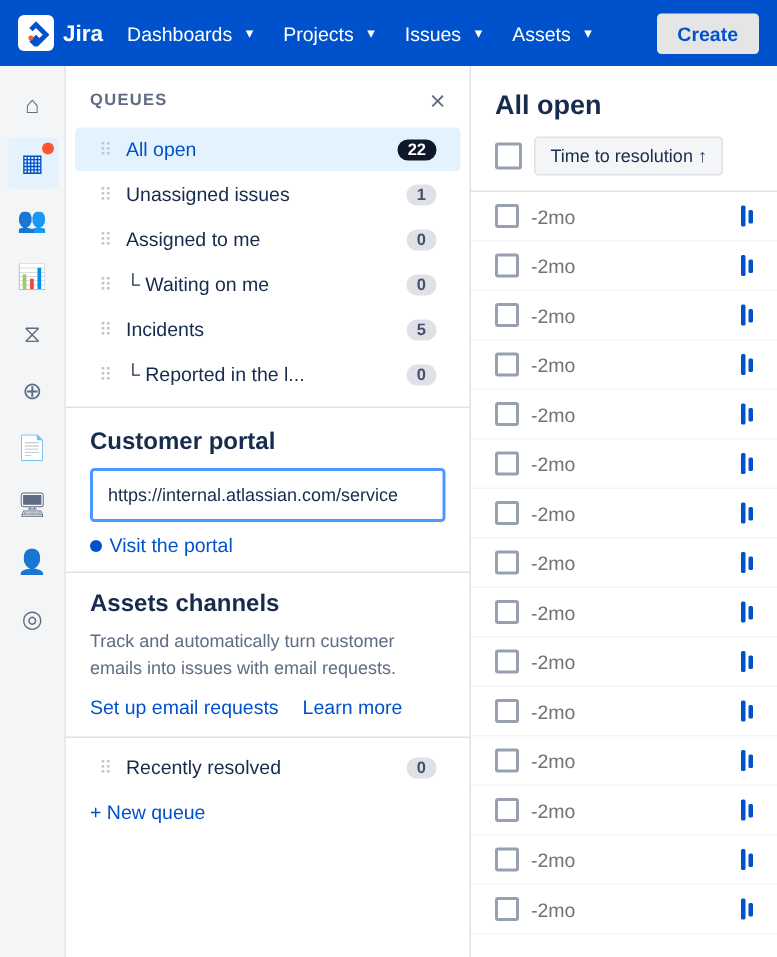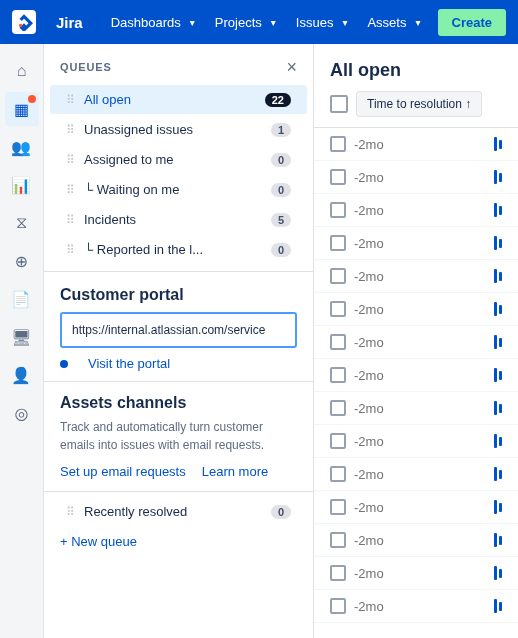--- a/index.html
+++ b/index.html
@@ -20,25 +20,25 @@
       display: flex;
       align-items: center;
       padding: 0 12px;
       height: 44px;
       flex-shrink: 0;
       gap: 4px;
     }
     .nav-logo {
       display: flex;
       align-items: center;
-      gap: 20px;
+      gap: 6px;
       color: #fff;
       font-weight: 700;
       font-size: 15px;
-      margin-right: 16px;
+      margin-right: 4px;
     }
     .nav-logo-icon {
       width: 24px;
       height: 24px;
       background: #fff;
       border-radius: 4px;
       display: flex;
       align-items: center;
       justify-content: center;
     }
@@ -49,21 +49,21 @@
       padding: 6px 8px;
       border-radius: 3px;
       cursor: pointer;
       display: flex;
       align-items: center;
       gap: 9px;
       white-space: nowrap;
     }
     .nav-chevron { font-size: 10px; }
     .nav-create {
-      background: #86efac;
+      background: #e5e5e5;
       color: #0052cc;
       font-weight: 600;
       font-size: 13px;
       padding: 6px 14px;
       border-radius: 3px;
       cursor: pointer;
       margin-left: auto;
     }
 
     
@@ -209,21 +209,21 @@
       white-space: nowrap;
       overflow: hidden;
       text-overflow: ellipsis;
     }
     .portal-link {
       color: #0052cc;
       font-size: 13px;
       cursor: pointer;
       display: flex;
       align-items: center;
-      gap: 20px;
+      gap: 5px;
     }
     .portal-link-dot {
       width: 8px;
       height: 8px;
       background: #0052cc;
       border-radius: 50%;
       display: inline-block;
     }
 
     

